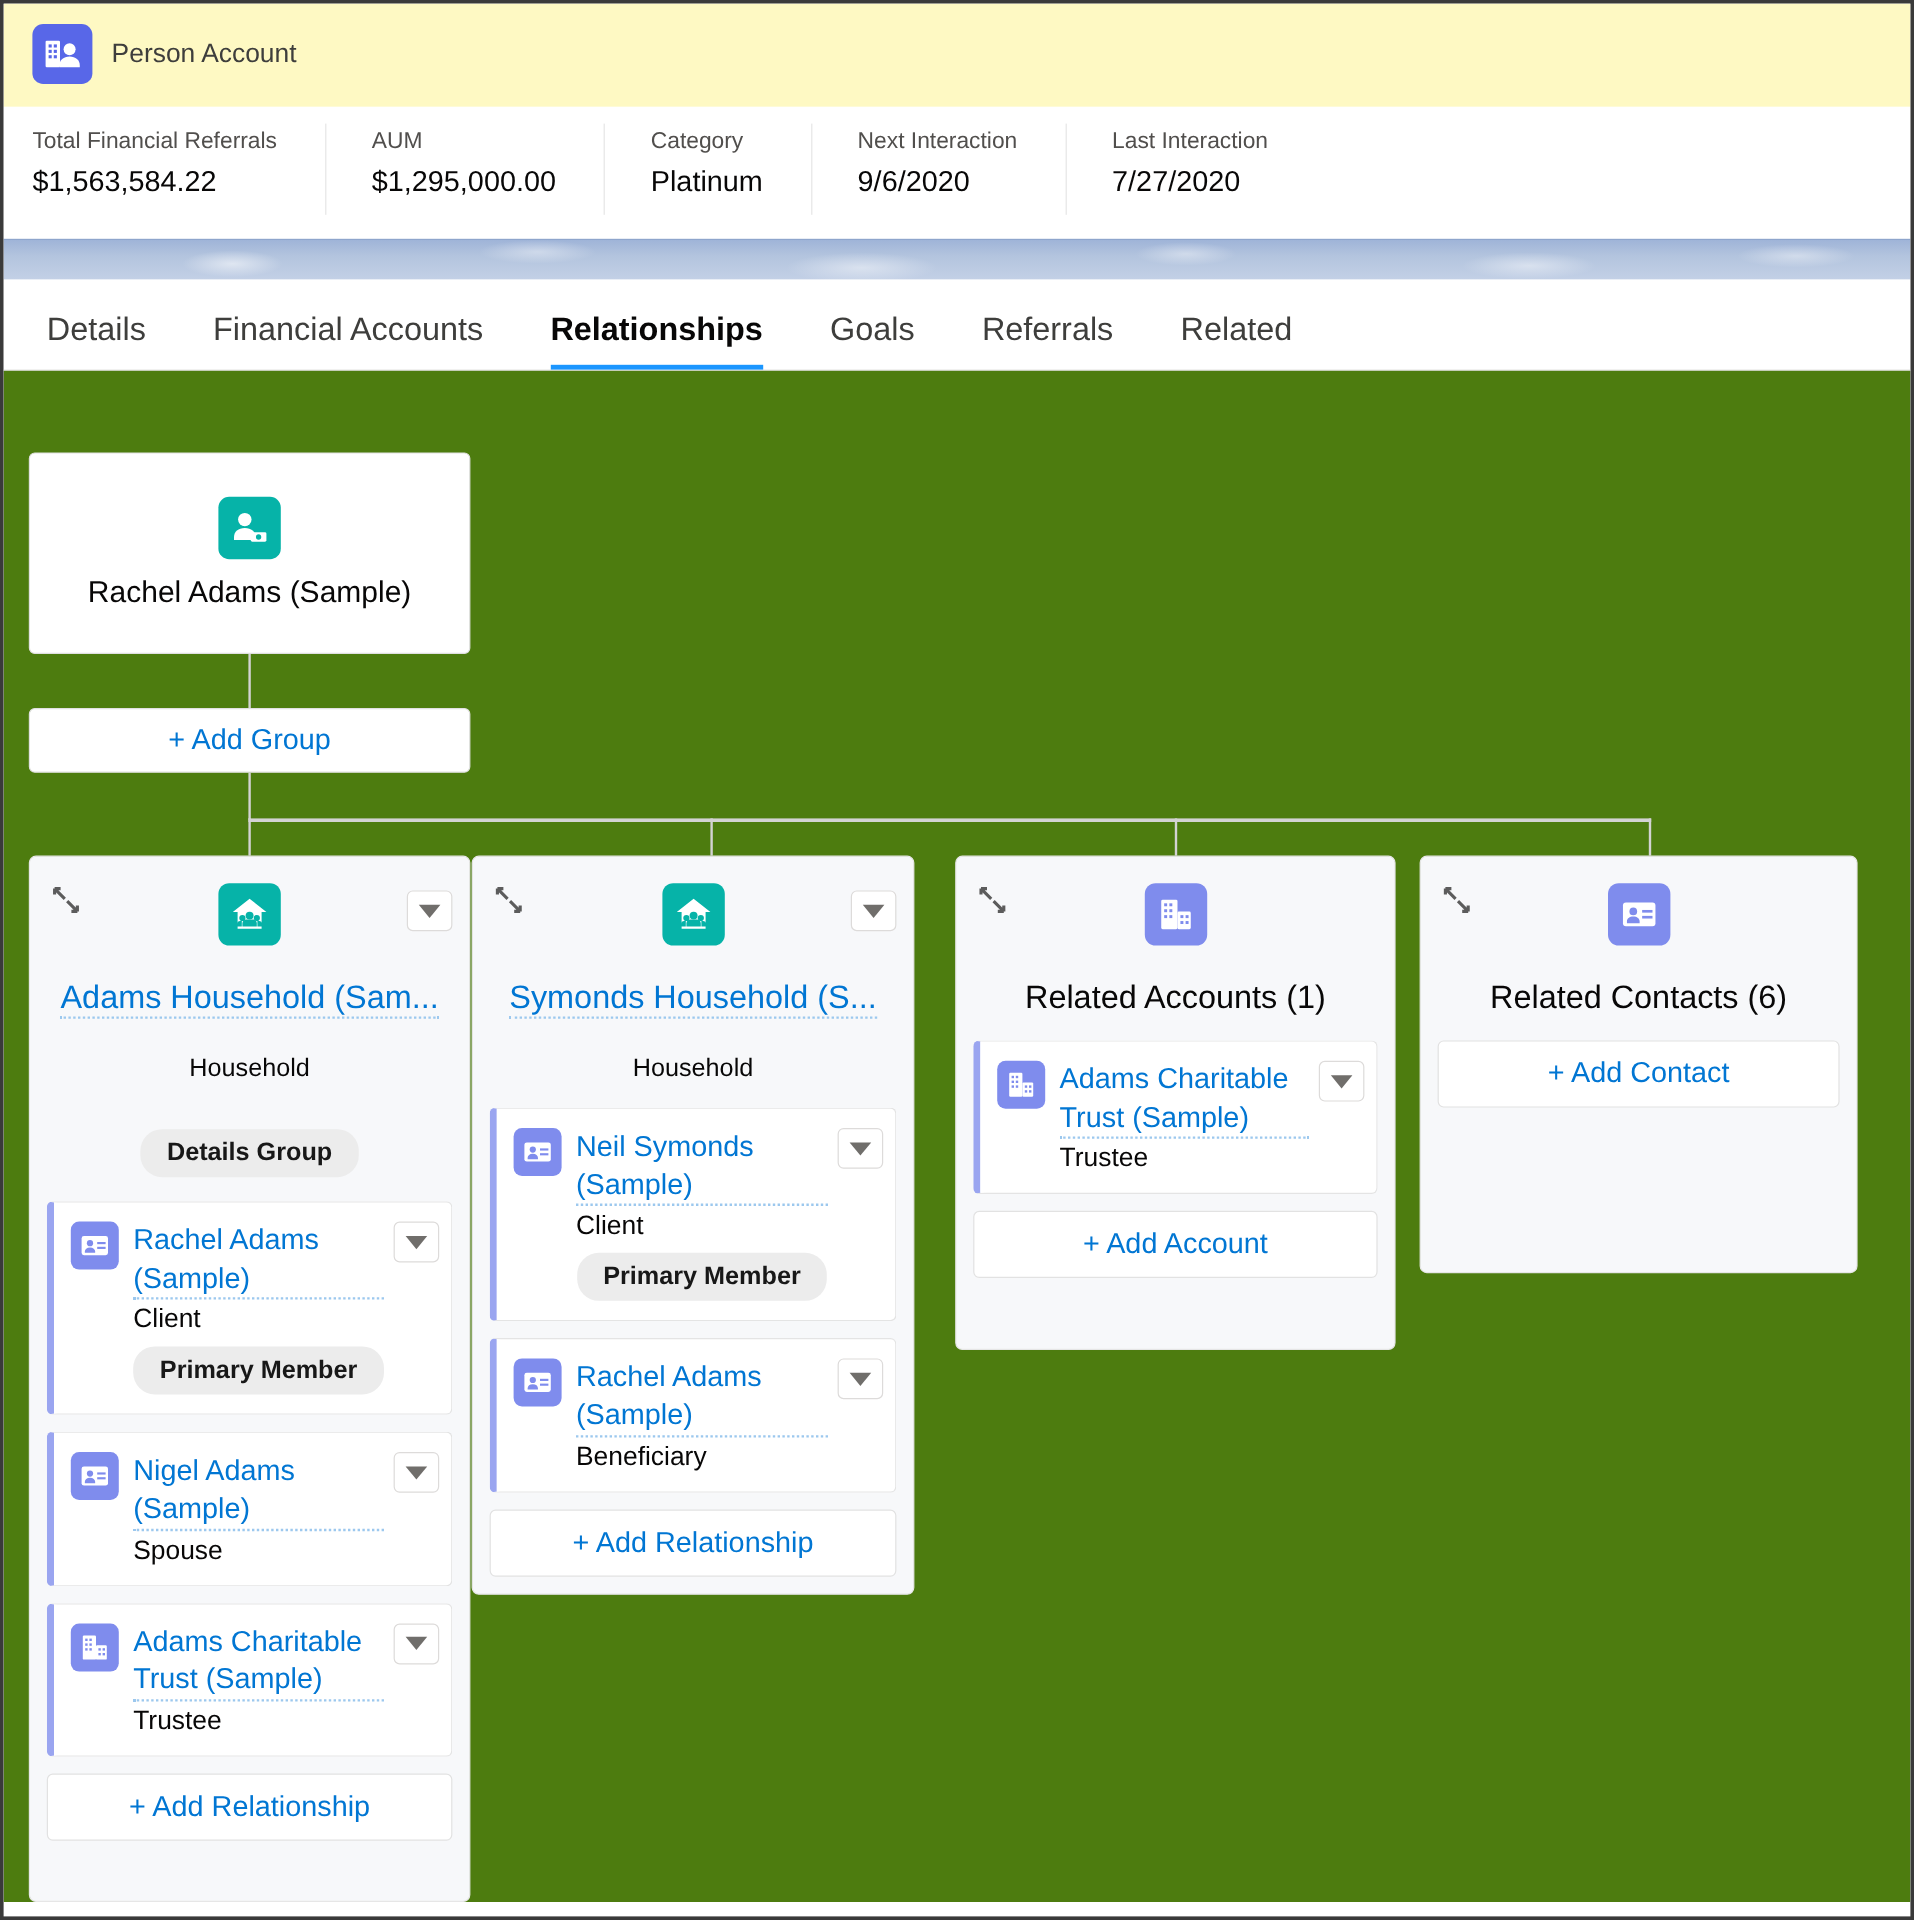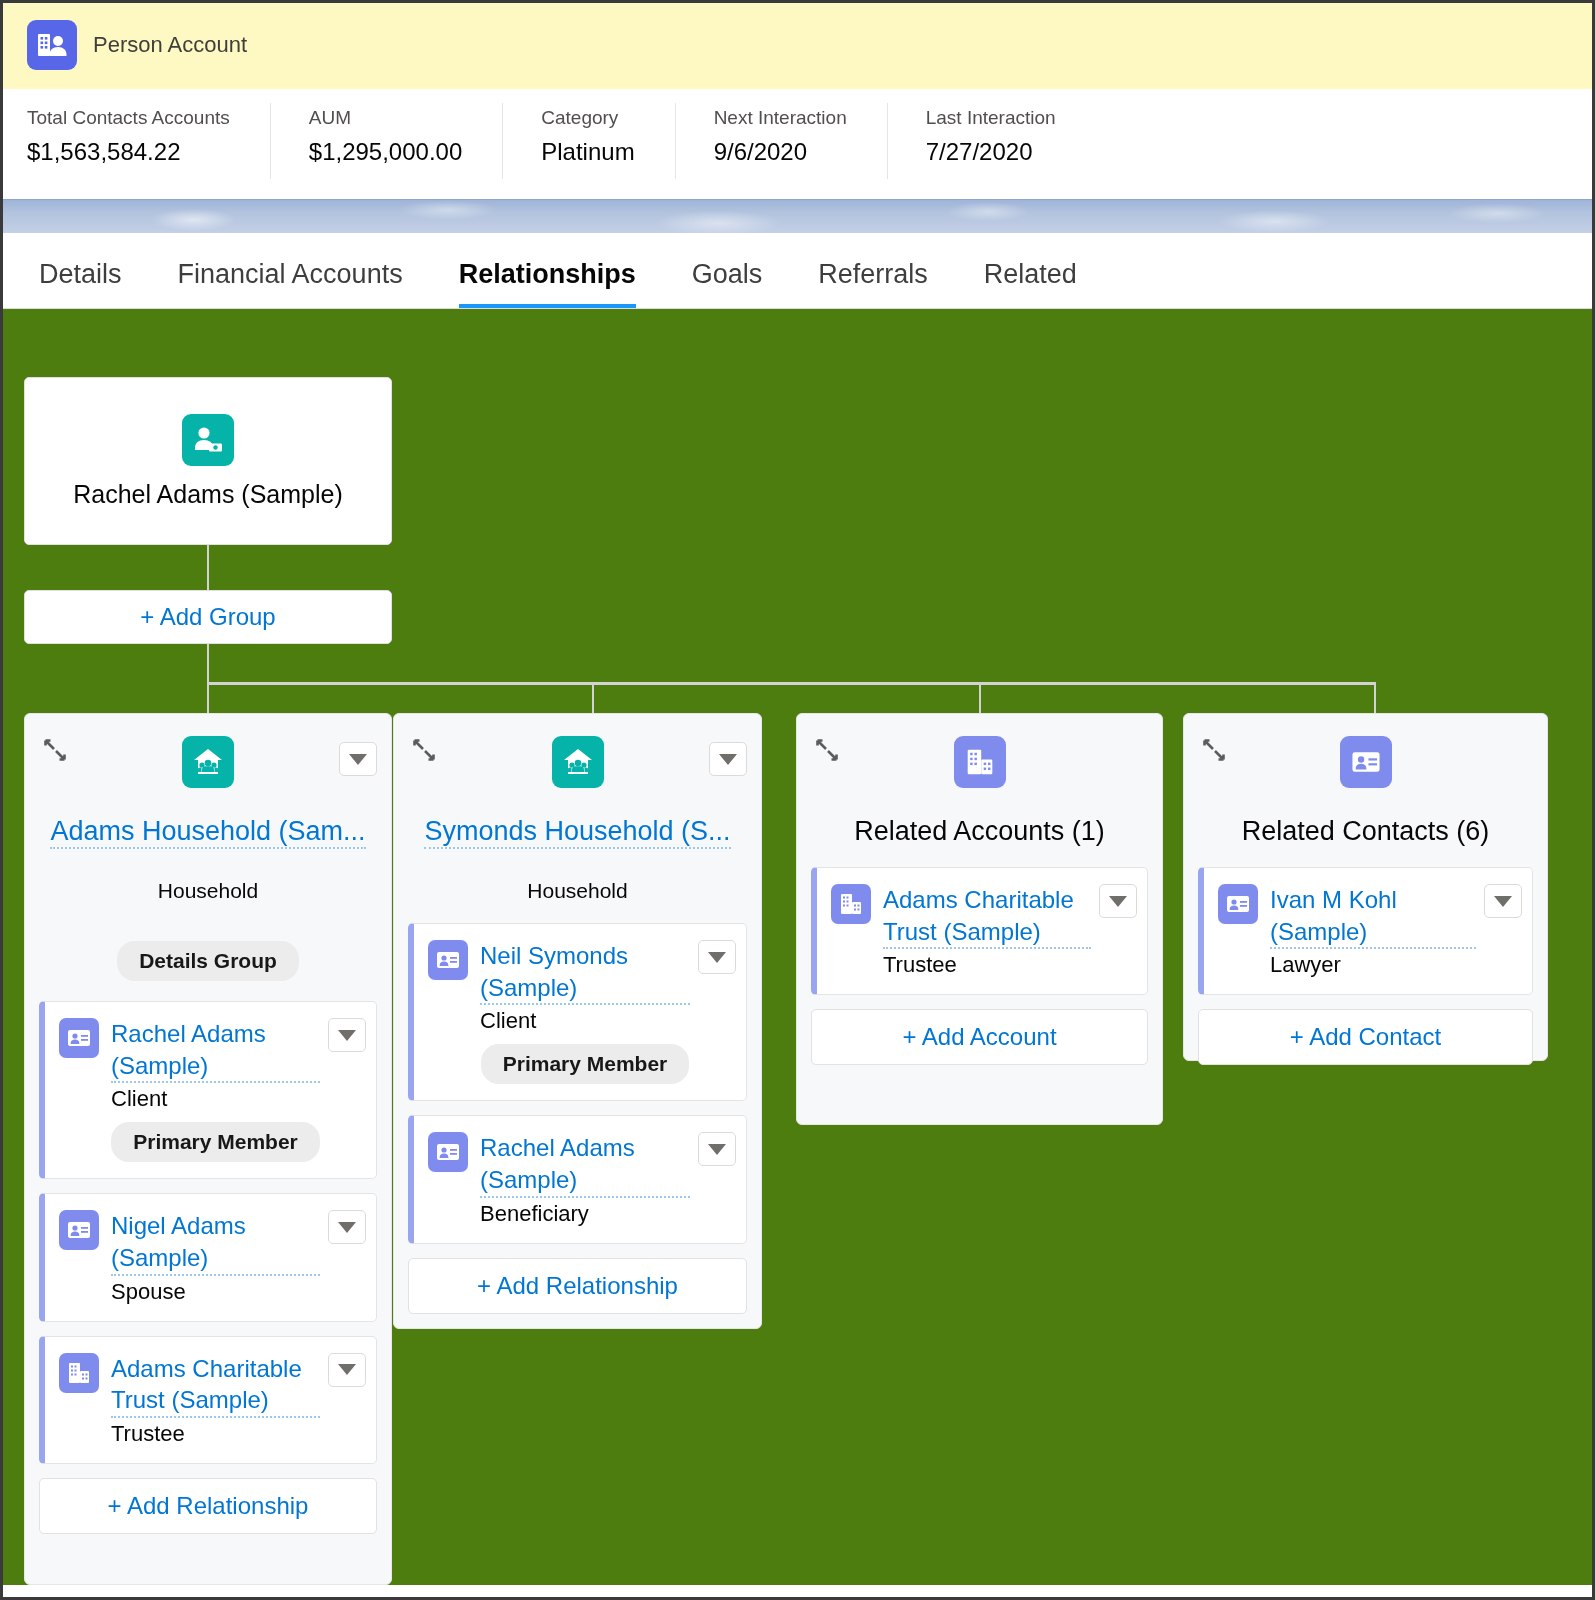--- a/index.html
+++ b/index.html
@@ -211,21 +211,21 @@
         <path d="M22 18c-5 0-8.5 3-8.5 7.5V27h17v-1.5C30.5 21 27 18 22 18z" fill="#ffffff"></path>
       </svg>
     </div>
     <div class="rec-title-wrap">
       <div class="rec-obj">Person Account</div>
     </div>
   </div>
 
   <div class="highlights">
     <div class="hl-field">
-      <div class="hl-label">Total Contacts Accounts</div>
+      <div class="hl-label">Total Financial Referrals</div>
       <div class="hl-value">$1,563,584.22</div>
     </div>
     <div class="hl-field">
       <div class="hl-label">AUM</div>
       <div class="hl-value">$1,295,000.00</div>
     </div>
     <div class="hl-field">
       <div class="hl-label">Category</div>
       <div class="hl-value">Platinum</div>
     </div>
@@ -517,36 +517,18 @@
             <rect x="2" y="5" width="22" height="16" rx="2" fill="#ffffff"></rect>
             <circle cx="9" cy="11" r="2.6" fill="#7f8ced"></circle>
             <path d="M9 14.5c-2.6 0-4.3 1.4-4.3 3.3V19h8.6v-1.2c0-1.9-1.7-3.3-4.3-3.3z" fill="#7f8ced"></path>
             <rect x="15" y="10" width="7" height="1.8" fill="#7f8ced"></rect>
             <rect x="15" y="14" width="7" height="1.8" fill="#7f8ced"></rect>
           </svg>
         </div>
         <div class="gcard-title plain">Related Contacts (6)</div>
       </div>
 
-      <div class="mrow">
-        <span class="sq-icon indigo sm">
-          <svg width="26" height="26" viewBox="0 0 26 26" aria-hidden="true">
-            <rect x="2" y="5" width="22" height="16" rx="2" fill="#ffffff"></rect>
-            <circle cx="9" cy="11" r="2.6" fill="#7f8ced"></circle>
-            <path d="M9 14.5c-2.6 0-4.3 1.4-4.3 3.3V19h8.6v-1.2c0-1.9-1.7-3.3-4.3-3.3z" fill="#7f8ced"></path>
-            <rect x="15" y="10" width="7" height="1.8" fill="#7f8ced"></rect>
-            <rect x="15" y="14" width="7" height="1.8" fill="#7f8ced"></rect>
-          </svg>
-        </span>
-        <span class="caret-btn">
-            <span class="tri"></span>
-          </span>
-        <span class="mrow-body">
-          <span class="mrow-name">Ivan M Kohl (Sample)</span>
-          <span class="mrow-role">Lawyer</span>
-        </span>
-      </div>
 
       <div class="add-btn">+ Add Contact</div>
     </div>
 
   </div>
 </div>
 
 </body></html>

